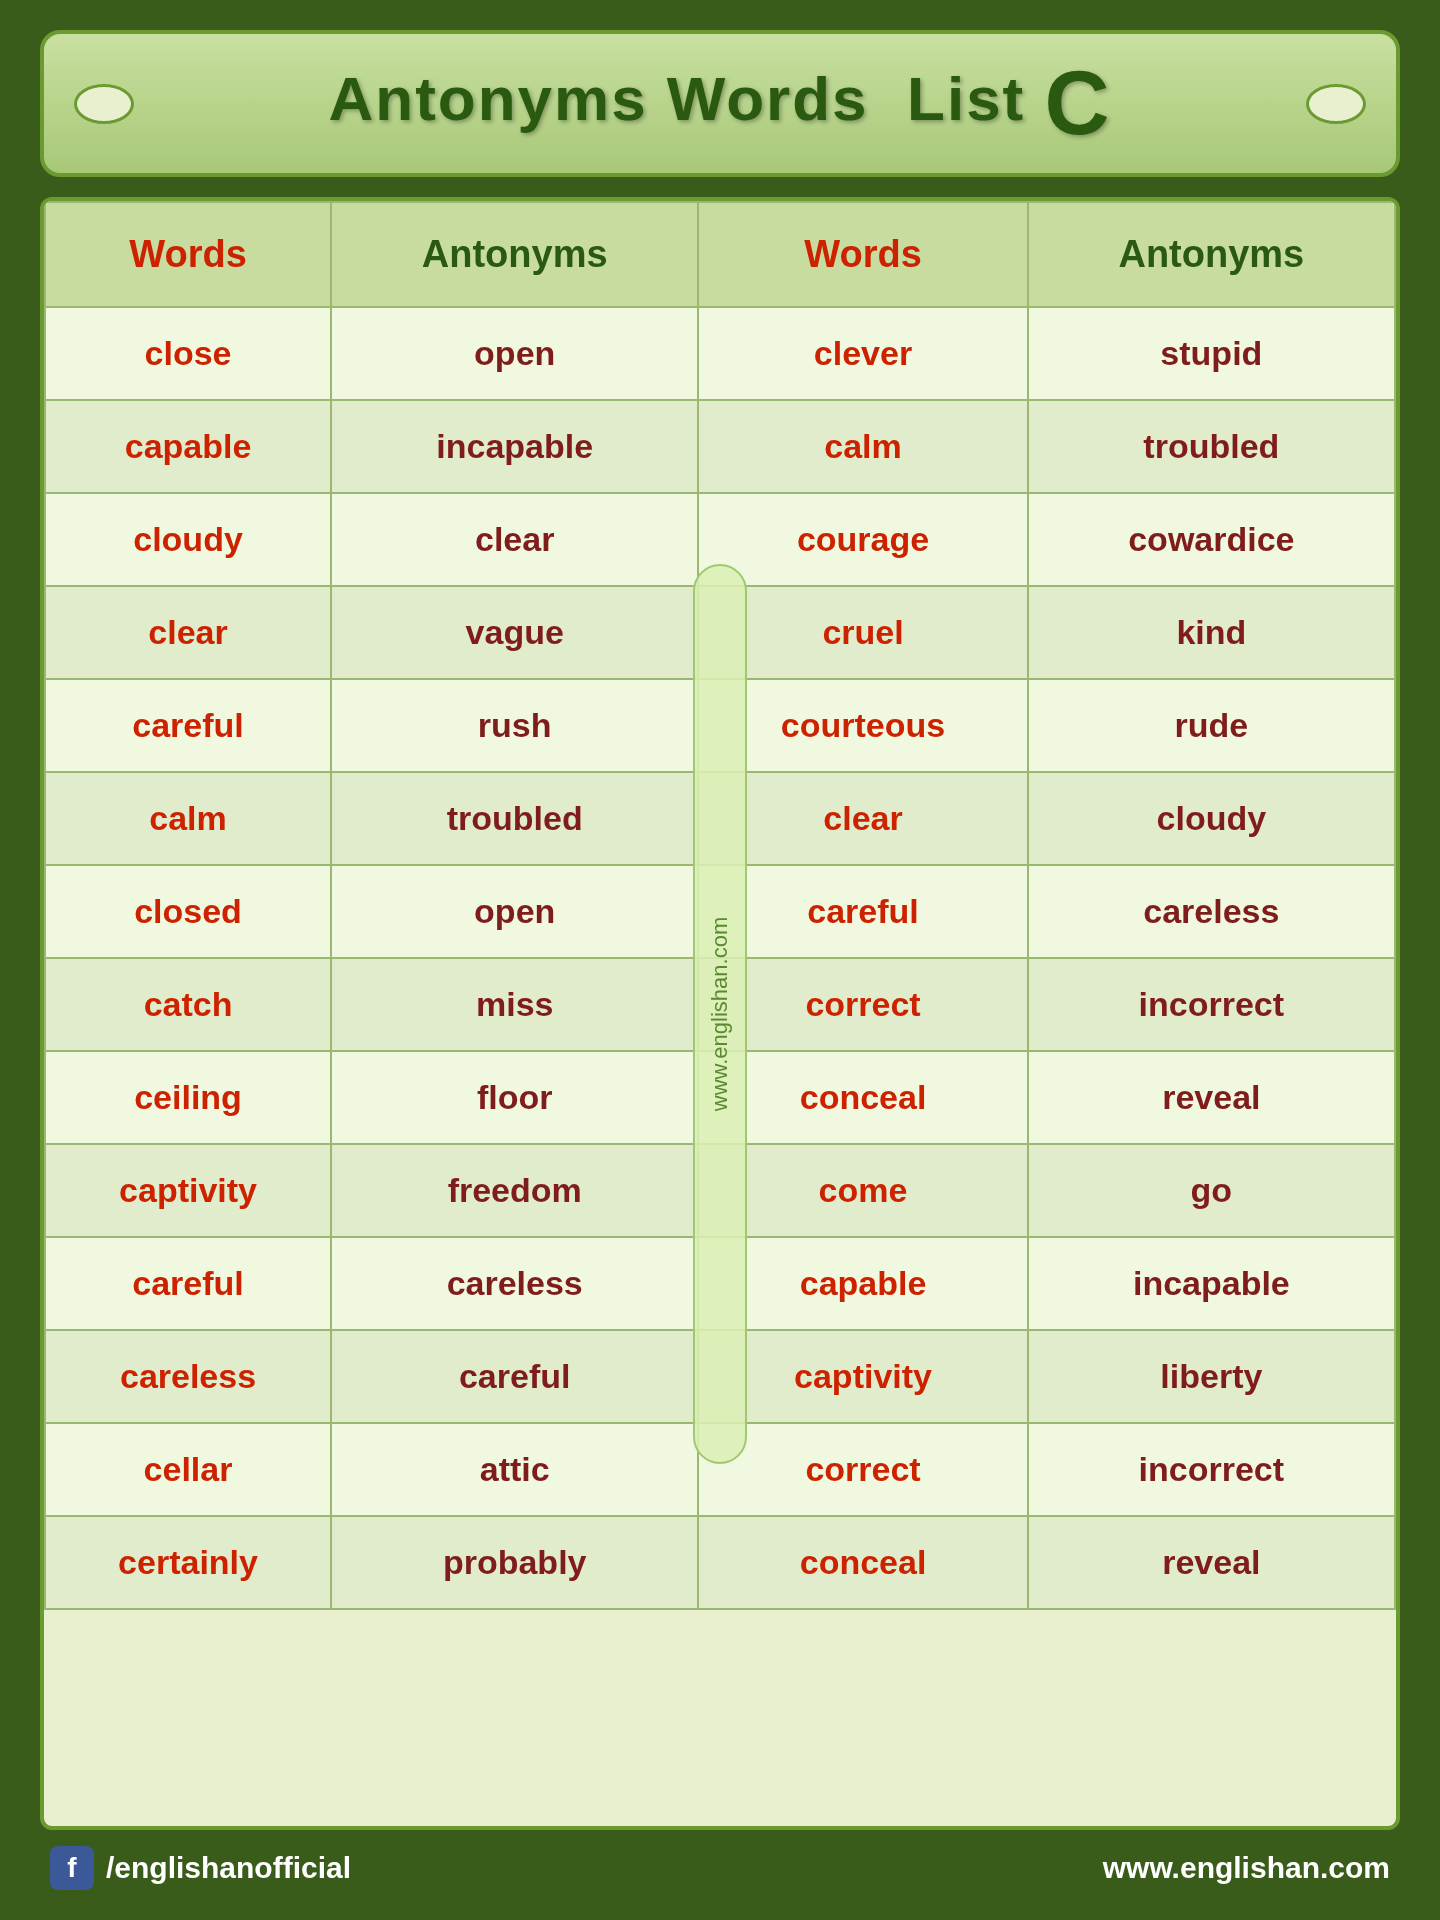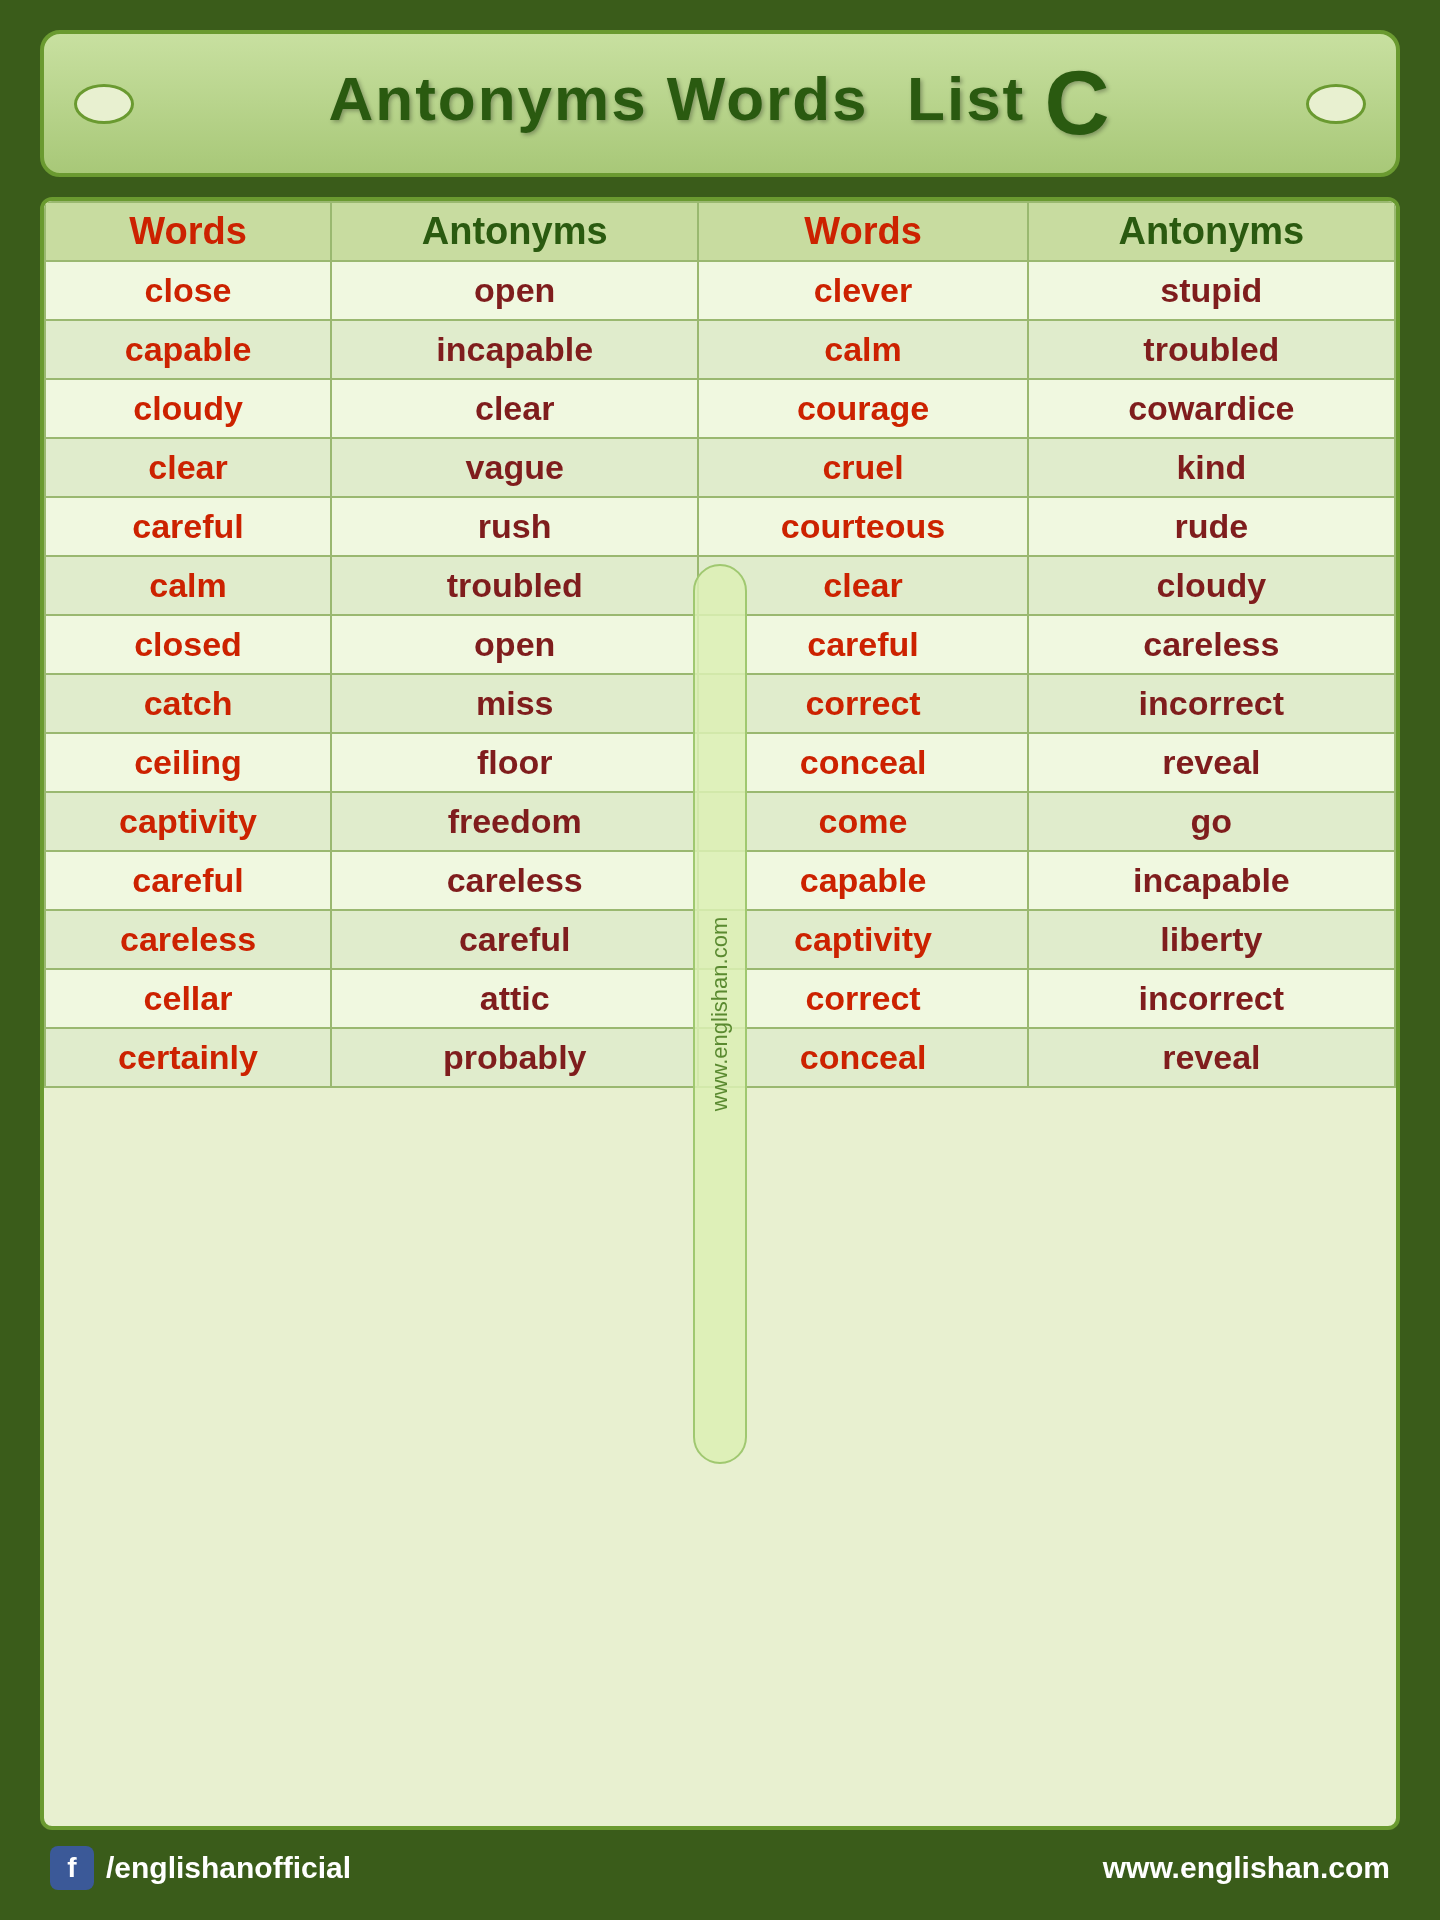--- a/index.html
+++ b/index.html
@@ -63,21 +63,21 @@
     table {
       width: 100%;
       border-collapse: collapse;
     }
 
     thead tr {
       background: #c8dca0;
     }
 
     thead th {
-      padding: 7px 10px;
+      padding: 30px 10px;
       font-size: 38px;
       font-weight: 700;
       border: 2px solid #9ab870;
       text-align: center;
     }
 
     thead th.words-col {
       color: #cc2200;
     }
     thead th.antonyms-col {
@@ -90,21 +90,21 @@
     }
 
     tbody tr:nth-child(odd) {
       background: #f0f8e0;
     }
     tbody tr:nth-child(even) {
       background: #e0eccc;
     }
 
     tbody td {
-      padding: 9px 10px;
+      padding: 26px 10px;
       font-size: 34px;
       font-weight: 700;
       text-align: center;
       border: 2px solid #9ab870;
     }
 
     tbody td.word {
       color: #cc2200;
     }
     tbody td.antonym {

